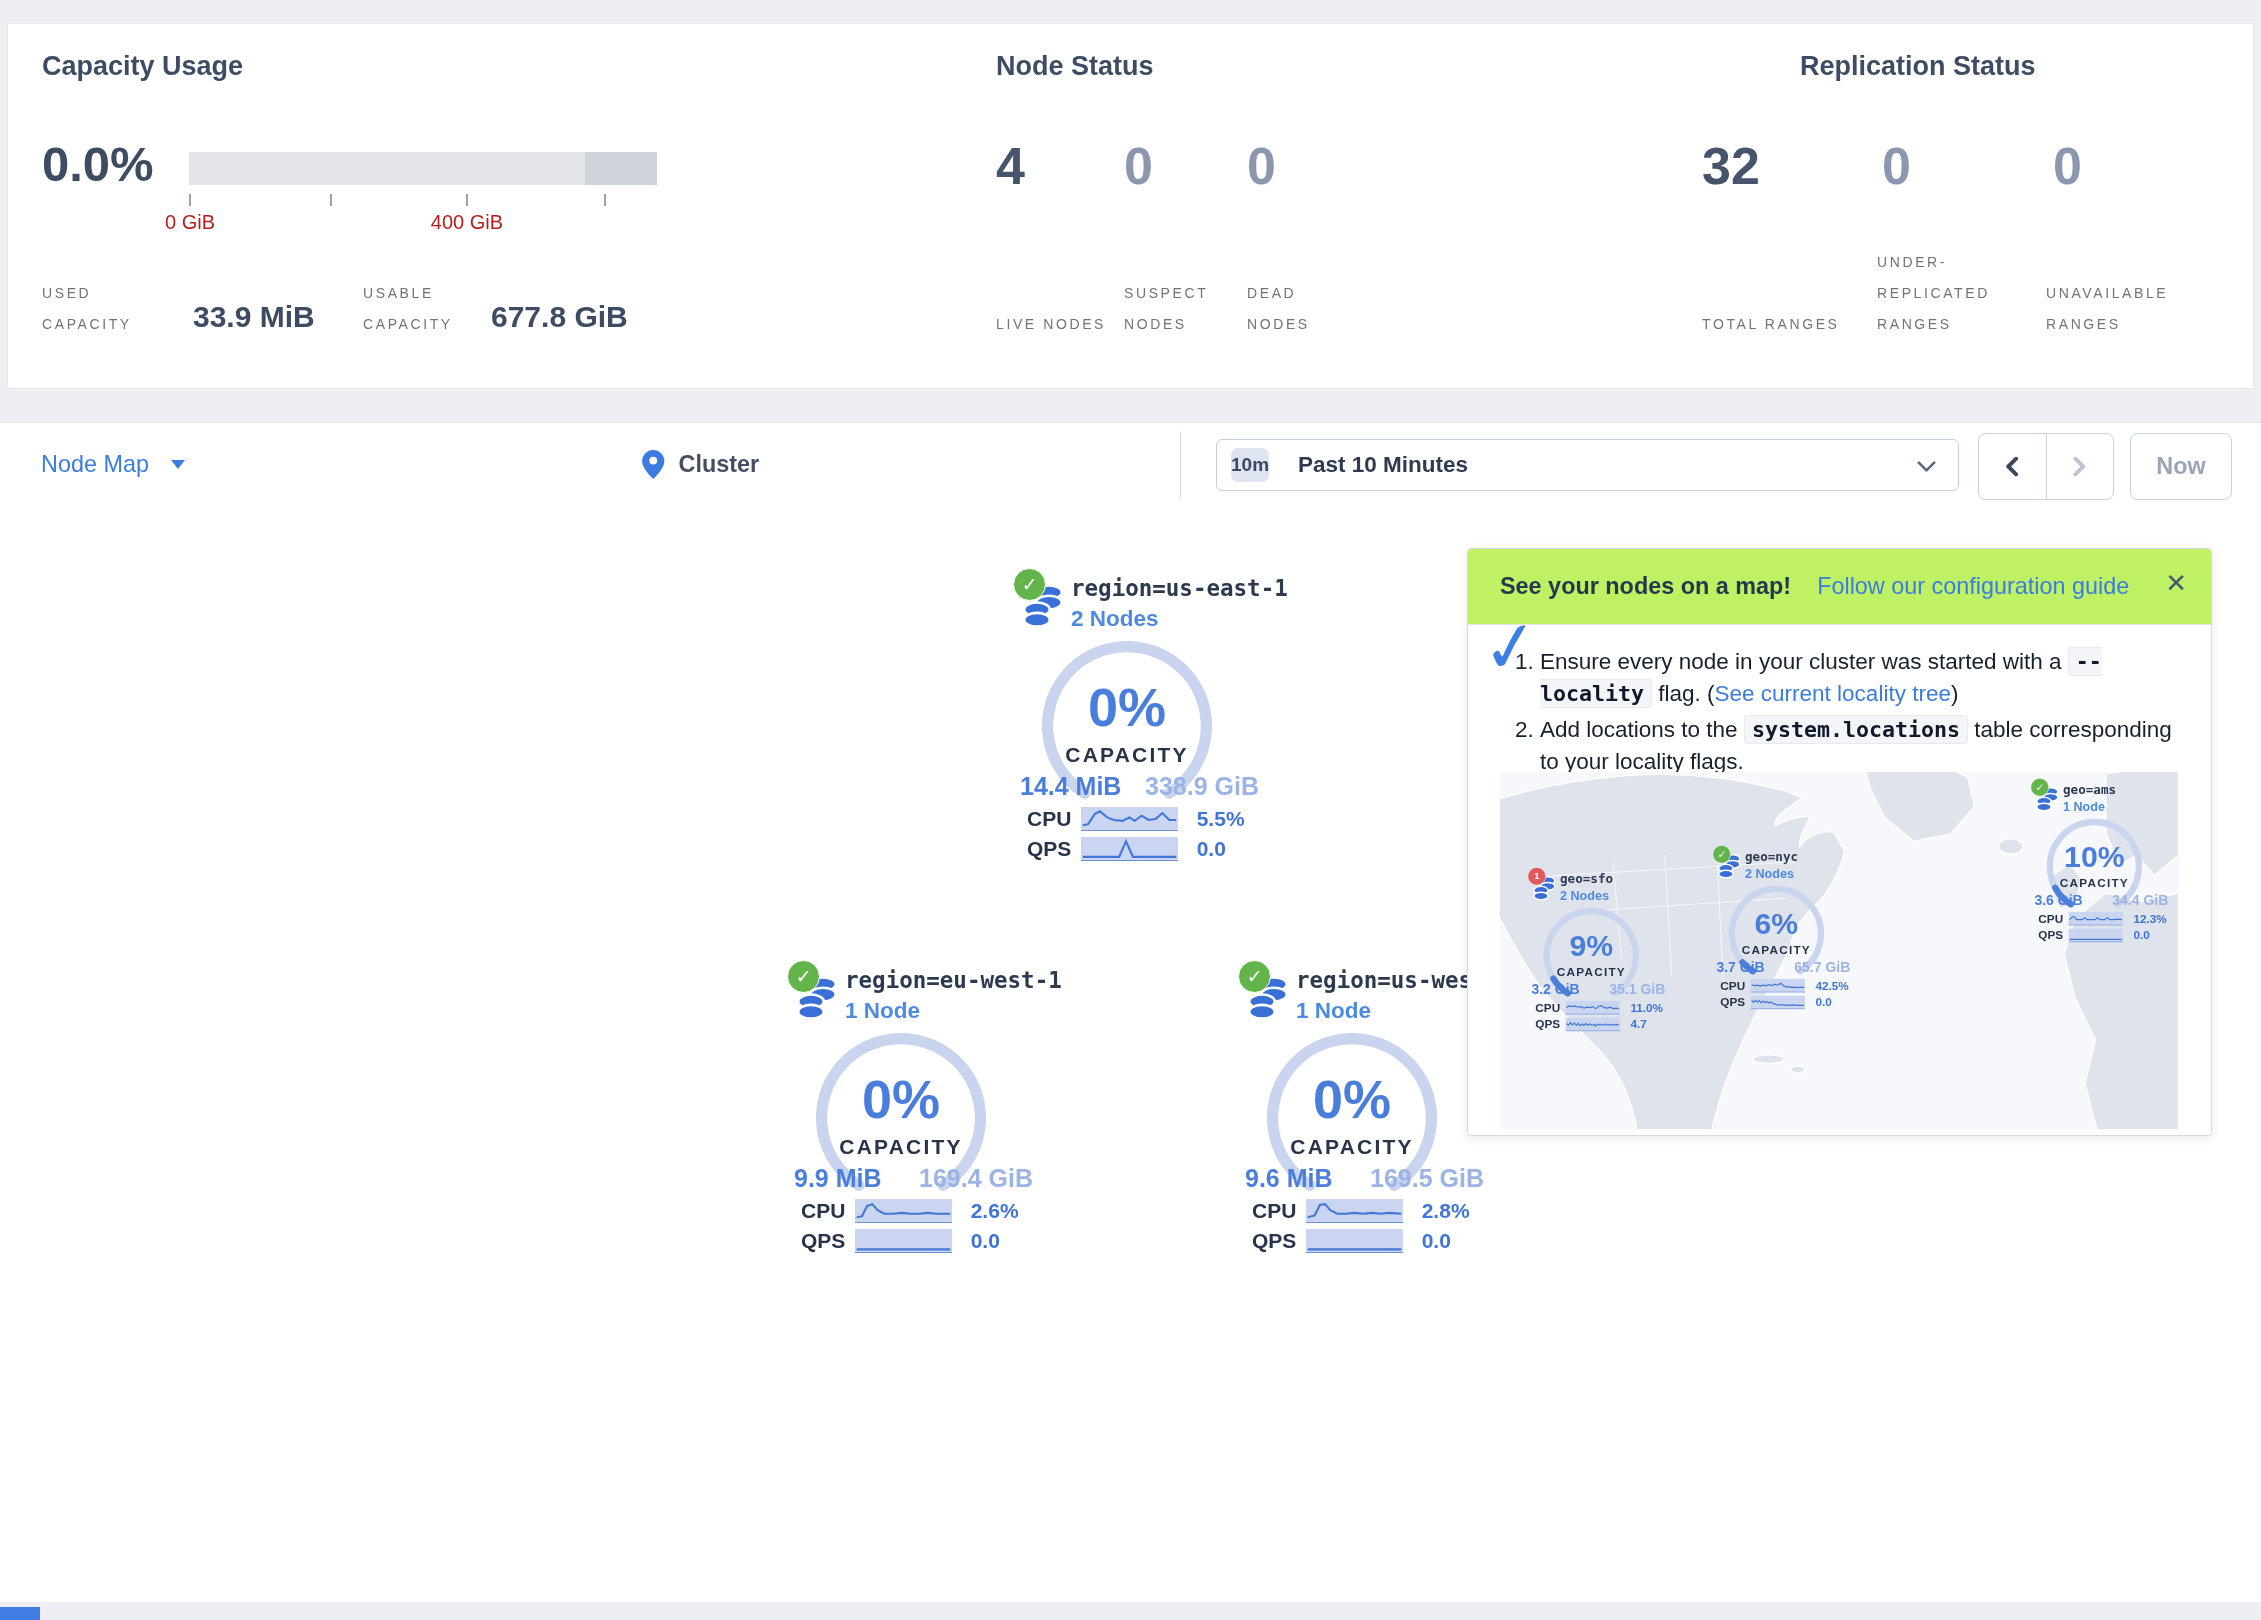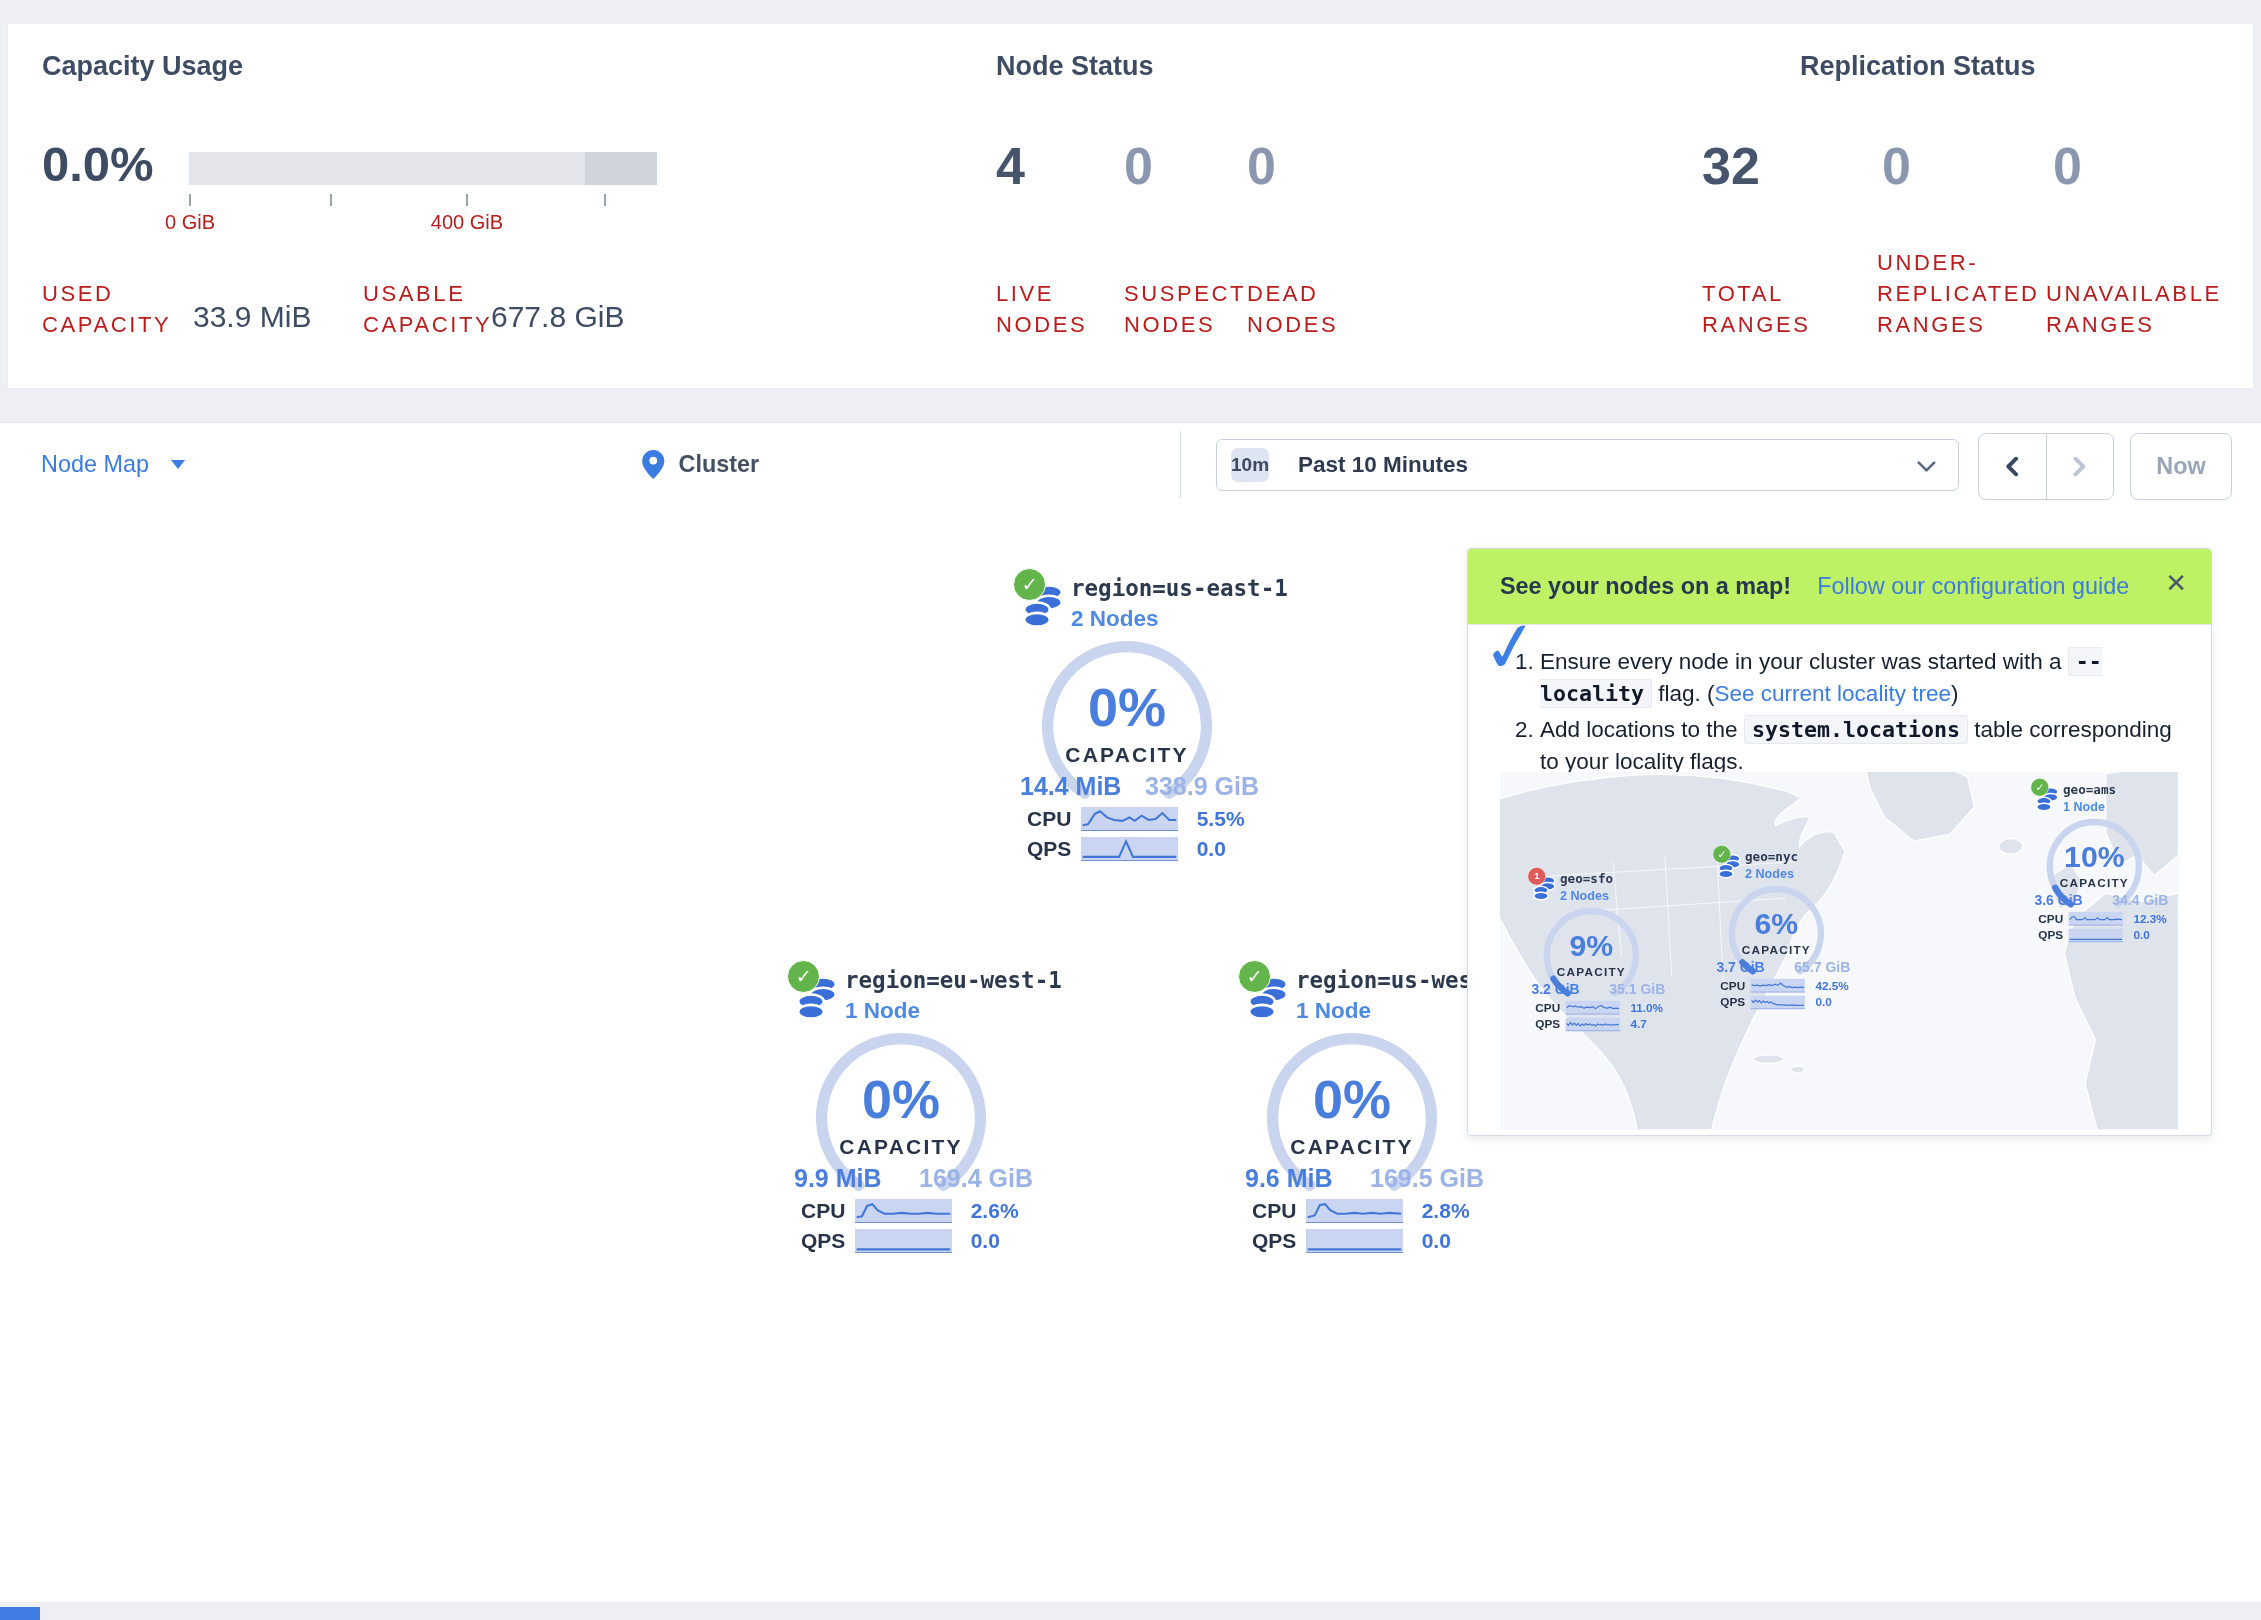--- a/index.html
+++ b/index.html
@@ -8,22 +8,22 @@
 
   
   .stats-card{position:absolute;left:7px;right:7px;top:23.4px;height:364px;background:#fff;border:0.9px solid #e9ebf1;}
   .stat-title{position:absolute;top:27px;font-size:27px;font-weight:700;color:#3e4c63;white-space:nowrap;}
   .cap-title{left:34px;} .ns-title{left:988px;} .rep-title{left:1792px;}
   .cap-pct{position:absolute;left:34px;top:116px;font-size:49px;font-weight:700;color:#3e4c63;line-height:1;}
   .cap-bar{position:absolute;left:181px;top:128px;width:468px;height:33px;background:#e3e5eb;}
   .cap-bar-dark{position:absolute;right:0;top:0;width:72px;height:33px;background:#cfd3dc;}
   .tick{position:absolute;top:170px;width:1.7px;height:12px;background:#9aa4b6;}
   .tick-label{position:absolute;top:187px;transform:translateX(-50%);font-size:20px;color:#b91c1c;white-space:nowrap;}
-  .caps-label{position:absolute;bottom:48px;font-size:22px;letter-spacing:2.6px;color:#b91c1c;line-height:31px;}
-  .caps-value{position:absolute;bottom:54px;font-size:30px;font-weight:400;color:#3e4c63;white-space:nowrap;}
+  .caps-label{position:absolute;bottom:48px;font-size:14px;letter-spacing:2.6px;color:#737373;line-height:31px;}
+  .caps-value{position:absolute;bottom:54px;font-size:30px;font-weight:700;color:#3e4c63;white-space:nowrap;}
   .stat-num{position:absolute;top:116px;font-size:52px;font-weight:600;line-height:1;color:#46556b;}
   .stat-num.dim{color:#8a97ae;}
 
   
   .toolbar{position:absolute;left:0;right:0;top:422px;height:83px;background:#fff;
     border-top:0.9px solid #e3e6ed;border-bottom:0.9px solid #e3e6ed;}
   .view-select{position:absolute;left:41px;top:0;height:83px;display:flex;align-items:center;gap:22.5px;cursor:pointer;}
   .view-select-label{font-size:23.4px;font-weight:500;color:#3b7ce0;}
   .caret-down{width:0;height:0;border-left:7.8px solid transparent;border-right:7.8px solid transparent;border-top:9.5px solid #3b7ce0;}
   .crumb{position:absolute;left:642px;top:0;height:83px;display:flex;align-items:center;gap:14px;}

